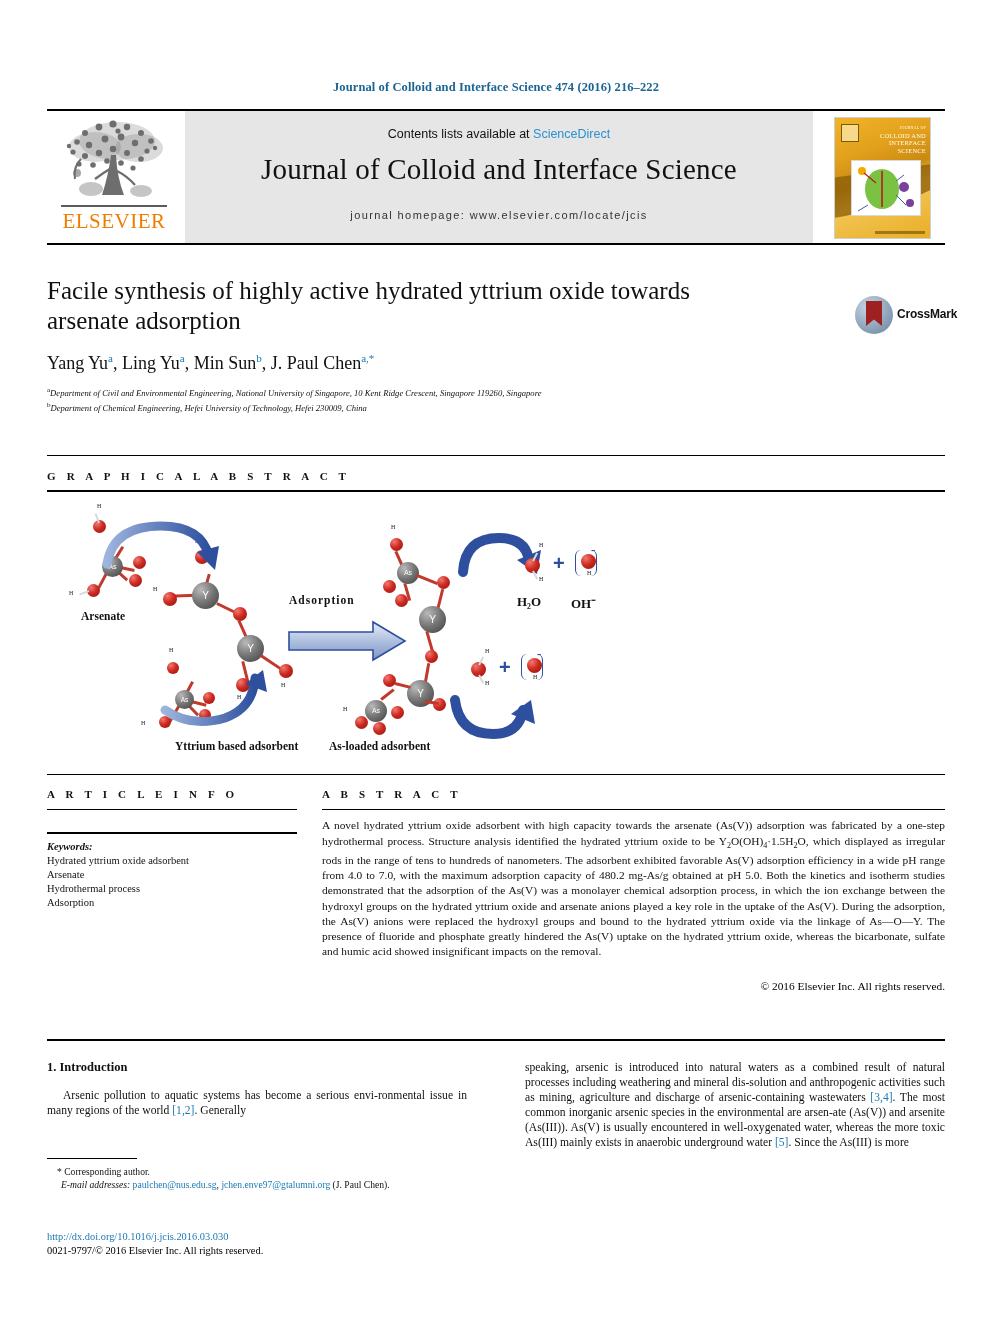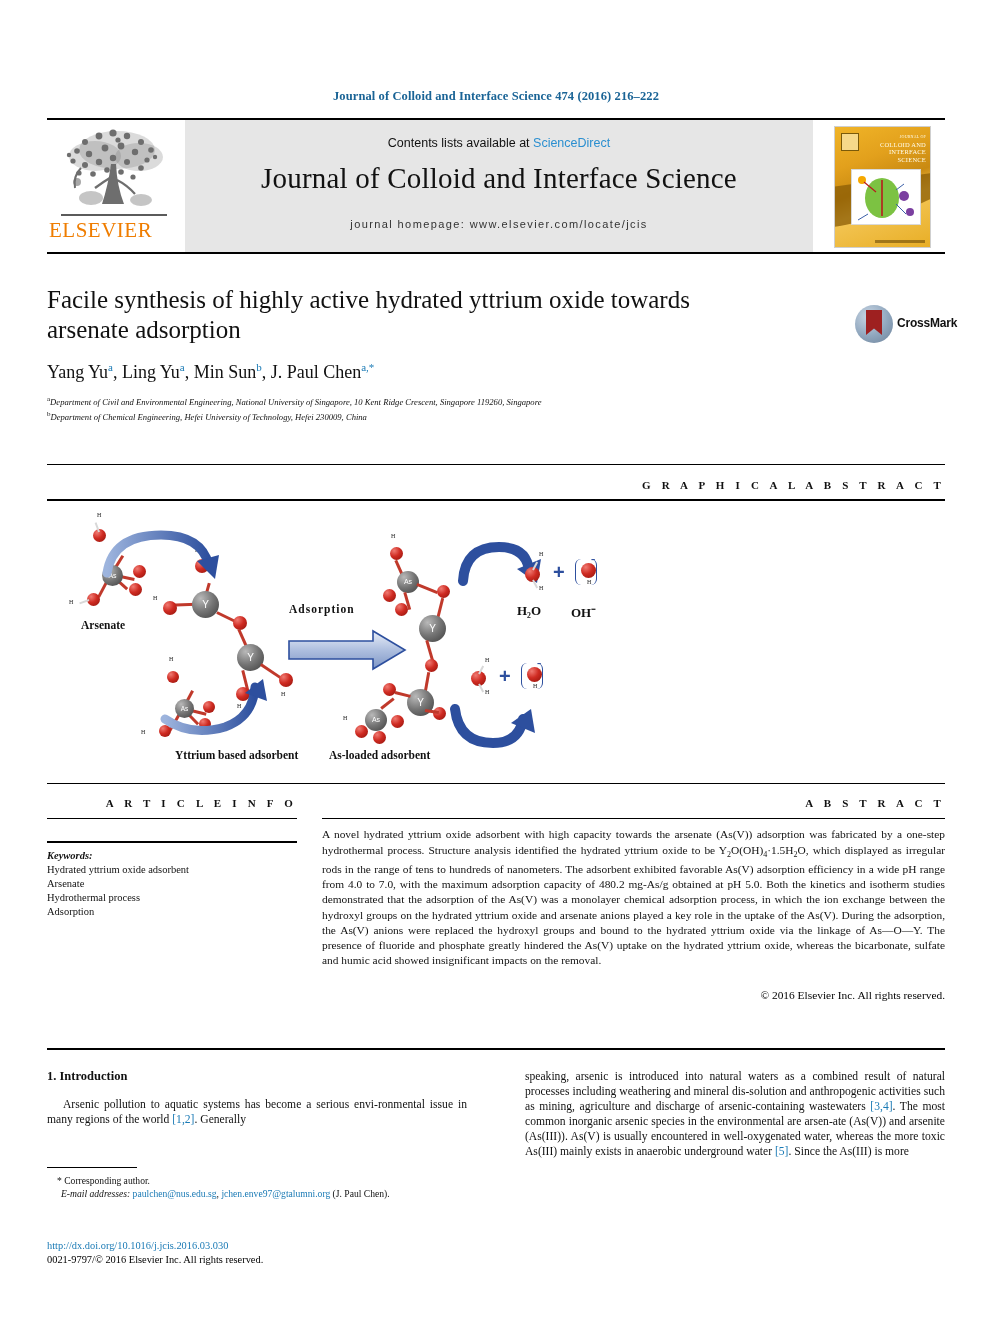--- a/index.html
+++ b/index.html
@@ -1,21 +1,21 @@
 <!DOCTYPE html>
 <html><head>
 <meta charset="utf-8">
 <style>
   html,body{margin:0;padding:0;}
   body{
     width:992px;height:1323px;background:#ffffff;
     font-family:"Liberation Serif", serif;
     color:#000;position:relative;overflow:hidden;
   }
-  .page{position:absolute;left:0;top:17px;width:992px;height:1073px;}
+  .page{position:absolute;left:0;top:8px;width:992px;height:1073px;}
 
   
   .runhead{
     position:absolute;left:0;top:72px;width:992px;text-align:center;
     font-family:"Liberation Serif", serif;font-size:12.5px;font-weight:bold;
     color:#1a6496;letter-spacing:.1px;
   }
 
   
   .masthead{position:absolute;left:47px;top:101px;width:898px;height:136px;}
@@ -36,21 +36,21 @@
   }
   .mh-home{
     position:absolute;left:0;top:98px;width:628px;text-align:center;
     font-family:"Liberation Sans", sans-serif;font-size:11px;color:#333;letter-spacing:1.4px;
   }
 
   
   .elsevier{position:absolute;left:2px;top:4px;width:130px;height:128px;}
   .els-tree{position:absolute;left:6px;top:2px;width:118px;height:92px;}
   .els-word{
-    position:absolute;left:0;top:96px;width:130px;
+    position:absolute;left:0;top:96px;width:130px;text-align:center;
     font-family:"Liberation Serif", serif;font-size:21px;color:#ef7d00;letter-spacing:.5px;
   }
   .els-base{position:absolute;left:12px;top:92px;width:106px;height:2px;background:#5b5b5b;}
 
   
   .cover{position:absolute;left:771px;top:4px;width:126px;height:128px;background:#fff;}
   .cover-inner{position:absolute;left:16px;top:4px;width:95px;height:120px;
     background:linear-gradient(160deg,#f0b428 0%,#e2a01c 28%,#c98a12 48%,#f3c554 62%,#e8ae26 100%);
     border:1px solid #cfcfcf;overflow:hidden;}
   .cover-swoosh{position:absolute;left:-20px;top:52px;width:150px;height:40px;
@@ -78,21 +78,21 @@
   .cm-ribbon{position:absolute;left:11px;top:5px;width:16px;height:25px;background:#9e2020;
     clip-path:polygon(0 0,100% 0,100% 100%,50% 74%,0 100%);}
   .cm-text{position:absolute;left:42px;top:11px;font-family:"Liberation Sans", sans-serif;
     font-size:12px;font-weight:bold;color:#111;letter-spacing:-.2px;}
 
   .rule-thin{position:absolute;background:#000;}
 
   
   .sechead{
     font-family:"Liberation Serif", serif;font-size:11px;font-weight:bold;
-    letter-spacing:4.2px;color:#111;text-align:right;
+    letter-spacing:4.2px;color:#111;
   }
 
   
   .ga{position:absolute;left:47px;top:462px;width:898px;}
   .ga-rule{margin-top:8px;width:898px;height:1.6px;background:#000;}
   .ga-canvas{position:relative;margin-top:10px;width:898px;height:268px;}
 
   .lbl{position:absolute;font-family:"Liberation Serif", serif;font-weight:bold;
     font-size:11.5px;color:#111;white-space:nowrap;}
   .lbl-sm{position:absolute;font-family:"Liberation Serif", serif;font-size:6px;color:#222;}

